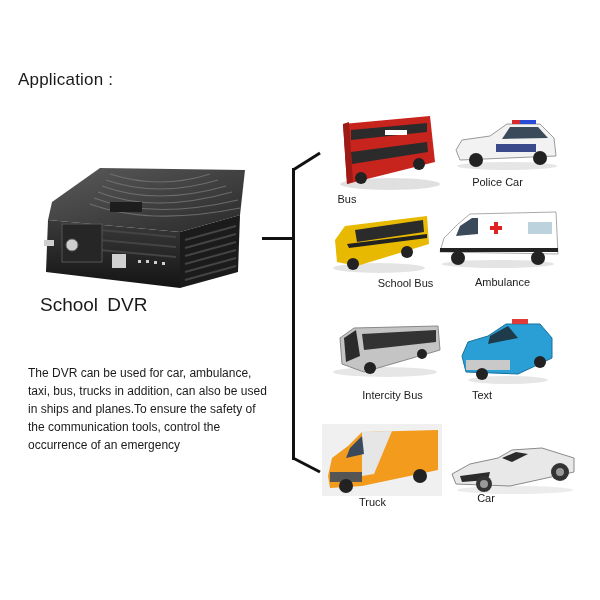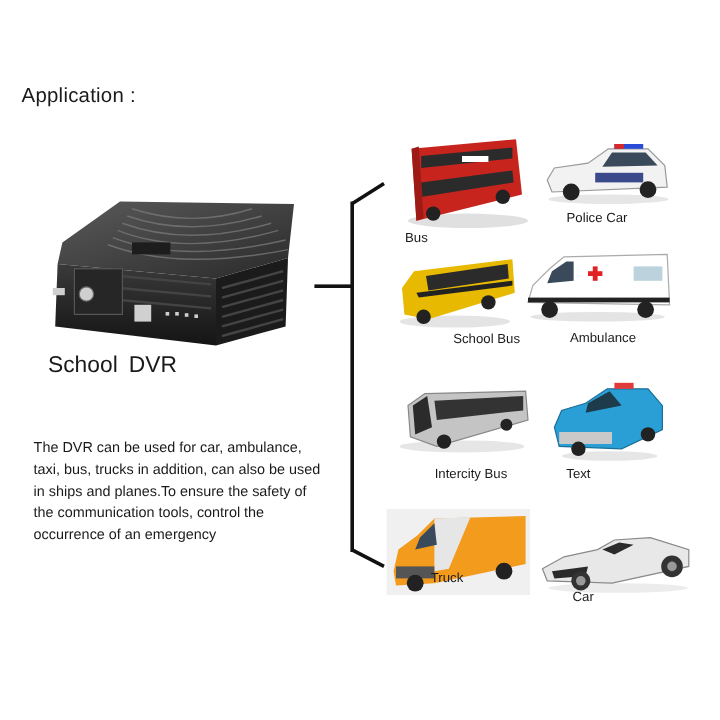--- a/index.html
+++ b/index.html
@@ -153,21 +153,21 @@
 
 <svg class="veh" style="left:322px;top:424px" width="120" height="72">
   <rect x="0" y="0" width="120" height="72" fill="#f0f0f0"></rect>
   <path d="M6,52 L10,34 L26,22 L40,8 L116,6 L116,46 L40,62 L8,64 Z" fill="#f29b1d"></path>
   <path d="M40,8 L70,7 L52,50 L40,52 Z" fill="#e6e6e6"></path>
   <polygon points="28,24 40,12 42,30 24,34" fill="#3a4a5a"></polygon>
   <rect x="8" y="48" width="32" height="10" fill="#555"></rect>
   <circle cx="24" cy="62" r="7" fill="#222"></circle>
     <circle cx="98" cy="52" r="7" fill="#222"></circle>
 </svg>
-<div class="abs vlabel" style="left:345px;top:476px;width:55px">Truck</div>
+<div class="abs vlabel" style="left:345px;top:496px;width:55px">Truck</div>
 
 <svg class="veh" style="left:450px;top:440px" width="130" height="55">
   <ellipse cx="65" cy="50" rx="58" ry="4" fill="#ececec"></ellipse>
   <path d="M2,34 L20,24 L48,18 L62,10 L92,8 L124,18 L124,32 L60,46 L6,44 Z" fill="#e8e8e8" stroke="#8a8a8a"></path>
   <polygon points="52,18 66,12 78,14 62,22" fill="#2b2b2b"></polygon>
   <polygon points="10,36 40,32 38,40 12,42" fill="#2b2b2b"></polygon>
   <circle cx="34" cy="44" r="8" fill="#333"></circle>
     <circle cx="34" cy="44" r="4" fill="#999"></circle>
   <circle cx="110" cy="32" r="9" fill="#333"></circle>
     <circle cx="110" cy="32" r="4" fill="#999"></circle>

